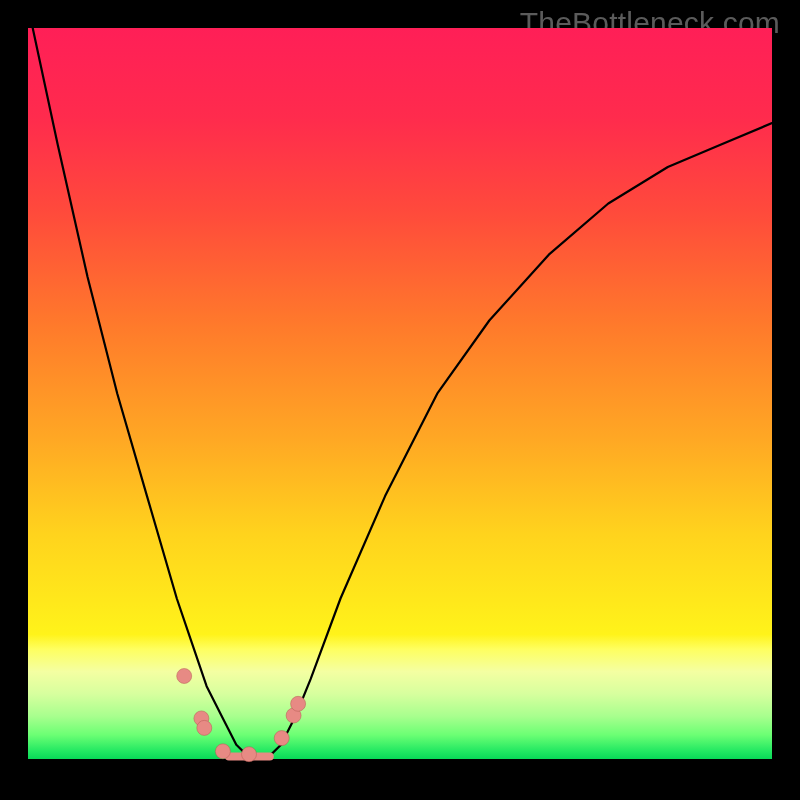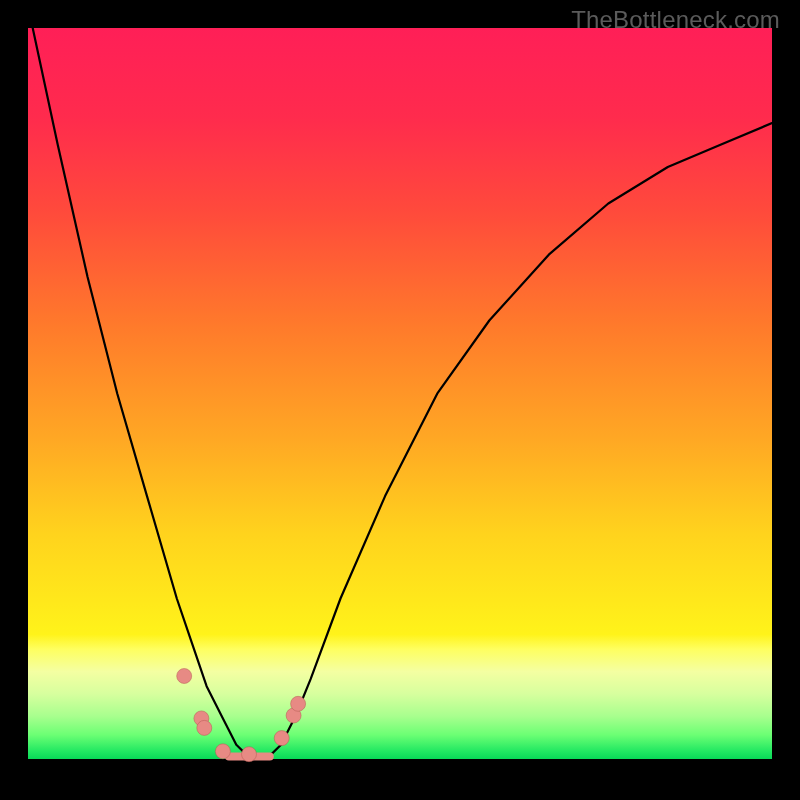--- a/index.html
+++ b/index.html
@@ -8,21 +8,21 @@
     width: 800px;
     height: 800px;
     background: #000;
     position: relative;
   }
   .watermark {
     position: absolute;
     top: 6px;
     right: 20px;
     font-family: Arial, Helvetica, sans-serif;
-    font-size: 24px;
+    font-size: 30px;
     font-weight: 500;
     color: #5b5b5b;
     letter-spacing: 0.2px;
   }
   .plot {
     position: absolute;
     left: 28px;
     top: 28px;
     width: 744px;
     height: 744px;

